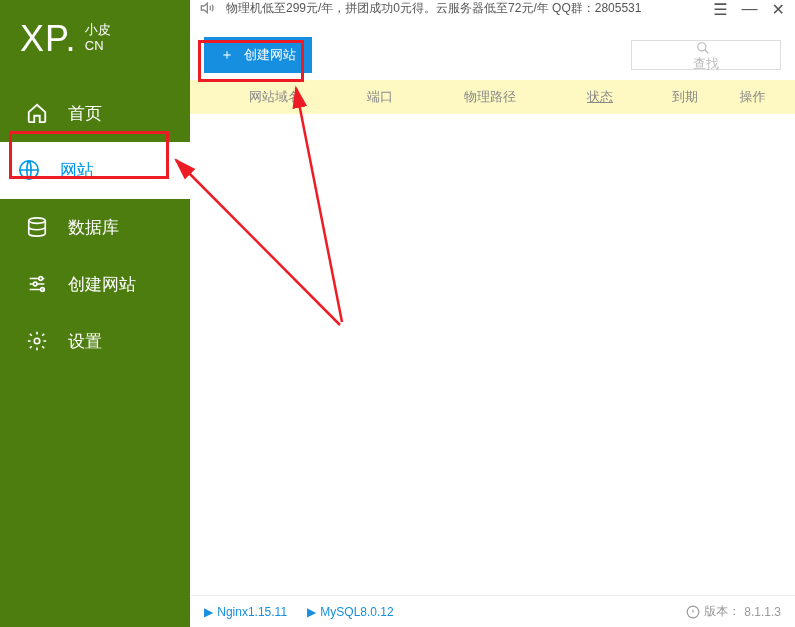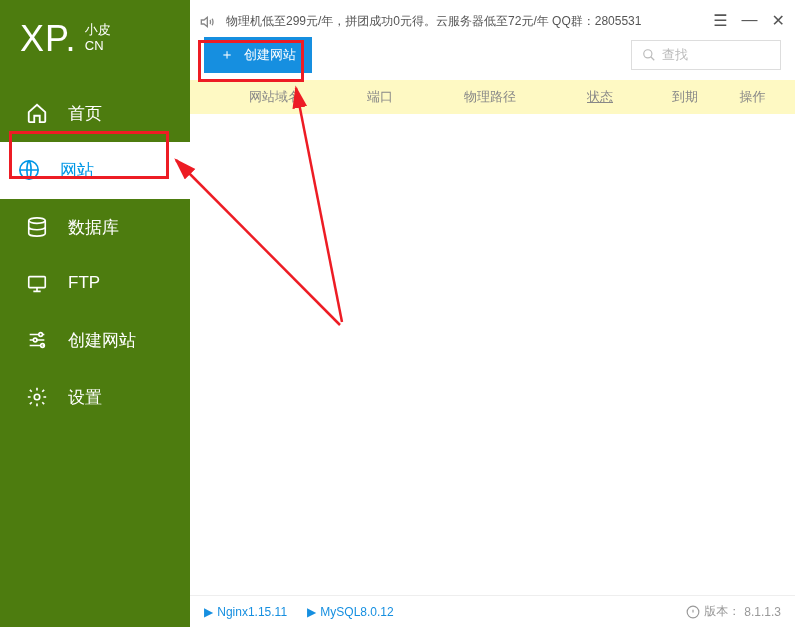--- a/index.html
+++ b/index.html
@@ -8,29 +8,29 @@
     .sidebar { position: absolute; left: 0; top: 0; width: 190px; height: 627px; background: #4d7c0f; color: #fff; }
     .logo { padding: 18px 20px 20px 20px; }
     .logo-main { font-size: 36px; font-weight: 300; letter-spacing: 1px; display: inline-block; }
     .logo-sub { display: inline-block; font-size: 13px; line-height: 1.2; margin-left: 4px; vertical-align: top; margin-top: 4px; }
     .nav { padding-top: 5px; }
     .nav-item { display: flex; align-items: flex-start; padding: 17px 24px; font-size: 17px; cursor: pointer; }
     .nav-item .icon { width: 26px; height: 22px; margin-right: 18px; display: flex; align-items: center; justify-content: center; }
     .nav-item.active { color: #0097E6; background: #fff; padding-left: 16px; }
     
     .main { position: absolute; left: 190px; top: 0; right: 0; bottom: 0; }
-    .titlebar { height: 30px; display: flex; align-items: flex-end; padding: 0 10px; font-size: 12px; color: #555; }
+    .titlebar { height: 30px; display: flex; align-items: flex-start; padding: 0 10px; font-size: 12px; color: #555; }
     .titlebar .sound { margin-right: 10px; }
     .titlebar .promo { flex: 1; }
     .win-controls { display: flex; gap: 14px; font-size: 16px; color: #555; }
     
     .toolbar { height: 50px; display: flex; align-items: center; padding: 0 14px; }
     .create-btn { background: #168FE0; color: #fff; border: none; padding: 9px 16px; font-size: 13px; cursor: pointer; display: flex; align-items: center; }
     .create-btn .plus { margin-right: 10px; font-size: 14px; }
-    .search-box { margin-left: auto; width: 150px; height: 30px; border: 1px solid #ddd; display: flex; align-items: center; padding: 0 10px; color: #bbb; font-size: 13px; }
+    .search-box { margin-left: auto; width: 150px; height: 30px; border: 1px solid #ddd; display: flex; align-items: center; padding: 0 10px; color: #bbb; font-size: 13px; flex-direction: column; }
     .search-box .sicon { margin-right: 6px; }
     
     .table-head { background: #fef9c3; height: 34px; display: flex; align-items: center; font-size: 13px; color: #888; padding: 0 20px; }
     .th-domain { width: 130px; text-align: center; }
     .th-port { width: 80px; text-align: center; }
     .th-path { width: 140px; text-align: center; }
     .th-status { width: 80px; text-align: center; text-decoration: underline; }
     .th-expire { width: 90px; text-align: center; }
     .th-action { flex: 1; text-align: center; }
     
@@ -77,29 +77,20 @@
       <span>网站</span>
     </div>
     <div class="nav-item">
       <span class="icon">
         <svg width="22" height="22" viewBox="0 0 24 24" fill="none" stroke="#fff" stroke-width="1.8">
             <ellipse cx="12" cy="5" rx="9" ry="3"></ellipse>
             <path d="M3 5v14c0 1.7 4 3 9 3s9-1.3 9-3V5M3 12c0 1.7 4 3 9 3s9-1.3 9-3"></path>
           </svg>
       </span>
       <span>数据库</span>
-    </div>
-    <div class="nav-item">
-      <span class="icon">
-        <svg width="22" height="22" viewBox="0 0 24 24" fill="none" stroke="#fff" stroke-width="1.8">
-            <rect x="3" y="4" width="18" height="12" rx="1"></rect>
-            <path d="M8 20h8M12 16v4"></path>
-          </svg>
-      </span>
-      <span>FTP</span>
     </div>
     <div class="nav-item">
       <span class="icon">
         <svg width="22" height="22" viewBox="0 0 24 24" fill="none" stroke="#fff" stroke-width="1.8">
             <path d="M4 6h10M20 6h-2M4 12h4M20 12h-8M4 18h12M20 18h-2"></path>
             <circle cx="16" cy="6" r="2"></circle>
             <circle cx="10" cy="12" r="2"></circle>
             <circle cx="18" cy="18" r="2"></circle>
           </svg>
       </span>

